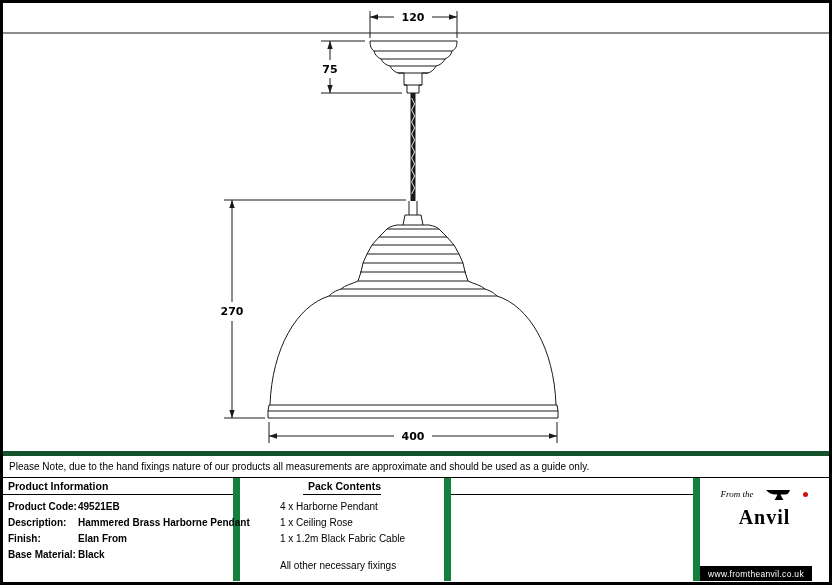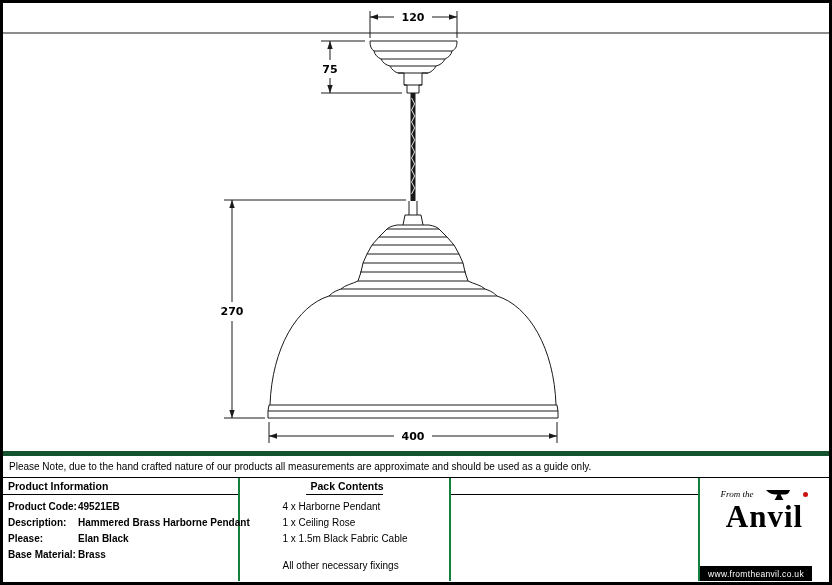--- a/index.html
+++ b/index.html
@@ -23,21 +23,21 @@
 
   .note-row {
     height:22px;
     border-bottom:1px solid #000;
     display:flex; align-items:center;
     padding-left:6px;
     font-size:10px;
   }
 
   .table-area { display:flex; height:103px; }
-  .col { display:flex; flex-direction:column; border-right:2px solid #15803d; }
+  .col { display:flex; flex-direction:column; border-right:7px solid #15803d; }
   .col-product { width:237px; }
   .col-pack    { width:211px;align-items:center; }
   .col-empty   { width:249px; }
   .col-logo    { flex:1; border-right:none; position:relative; overflow:hidden; }
 
   .cell-header {
     height:17px;
     border-bottom:1px solid #000;
     font-weight:bold; font-size:10.5px;
     padding:2px 0 0 5px;
@@ -49,21 +49,21 @@
   .info-value { flex:1;font-weight:bold; }
 
   .pack-item { line-height:16px; }
   .pack-footer { margin-top:11px; line-height:16px; }
 
   .logo-box { padding-top:9px; text-align:center; font-family:"Liberation Serif", serif; }
   .logo-top { display:flex; justify-content:center; align-items:center; gap:12px; height:14px; }
   .logo-prefix { font-size:9px; font-style:italic; }
   .brand-red-dot { width:5px; height:5px; border-radius:50%; background:#cc1111; display:inline-block; }
   .logo-brand {
-    font-size:31px; font-weight:bold; letter-spacing:1px; line-height:32px;
+    font-size:20px; font-weight:bold; letter-spacing:1px; line-height:32px;
   }
   .logo-urlbar {
     position:absolute; left:0; right:17px; bottom:0; height:15px;
     background:#000; color:#fff;
     display:flex; align-items:center; justify-content:center;
     font-size:8.5px; letter-spacing:0.3px;
     font-family:"Liberation Sans", sans-serif;
   }
 </style>
 </head>
@@ -161,53 +161,53 @@
           <polygon points="266,433 274,430.3 274,435.7" fill="#1a1a1a" stroke="none"></polygon>
           <polygon points="554,433 546,430.3 546,435.7" fill="#1a1a1a" stroke="none"></polygon>
           <text x="410" y="437" text-anchor="middle" font-family="DejaVu Sans, sans-serif" font-size="11" font-weight="bold" fill="#000" stroke="none">400</text>
         </g>
 
       </g>
     </svg>
   </div>
 
   <div class="note-row">
-    <span>Please Note, due to the hand crafted nature of our products all measurements are approximate and should be used as a guide only.</span>
+    <span>Please Note, due to the hand fixings nature of our products all measurements are approximate and should be used as a guide only.</span>
   </div>
 
   <div class="table-area">
 
     <div class="col col-product">
       <div class="cell-header">Product Information</div>
       <div class="cell-body">
         <div class="info-row">
           <span class="info-label">Product Code:</span>
           <span class="info-value">49521EB</span>
         </div>
         <div class="info-row">
           <span class="info-label">Description:</span>
           <span class="info-value">Hammered Brass Harborne Pendant</span>
         </div>
         <div class="info-row">
-          <span class="info-label">Please:</span>
-          <span class="info-value">Elan Black</span>
+          <span class="info-label">Finish:</span>
+          <span class="info-value">Elan From</span>
         </div>
         <div class="info-row">
           <span class="info-label">Base Material:</span>
-          <span class="info-value">Brass</span>
+          <span class="info-value">Black</span>
         </div>
       </div>
     </div>
 
     <div class="col col-pack">
       <div class="cell-header">Pack Contents</div>
       <div class="cell-body">
         <div class="pack-item">4 x Harborne Pendant</div>
         <div class="pack-item">1 x Ceiling Rose</div>
-        <div class="pack-item">1 x 1.5m Black Fabric Cable</div>
+        <div class="pack-item">1 x 1.2m Black Fabric Cable</div>
         <div class="pack-footer">All other necessary fixings</div>
       </div>
     </div>
 
     <div class="col col-empty">
       <div class="cell-header"></div>
       <div class="cell-body"></div>
     </div>
 
     <div class="col col-logo">

